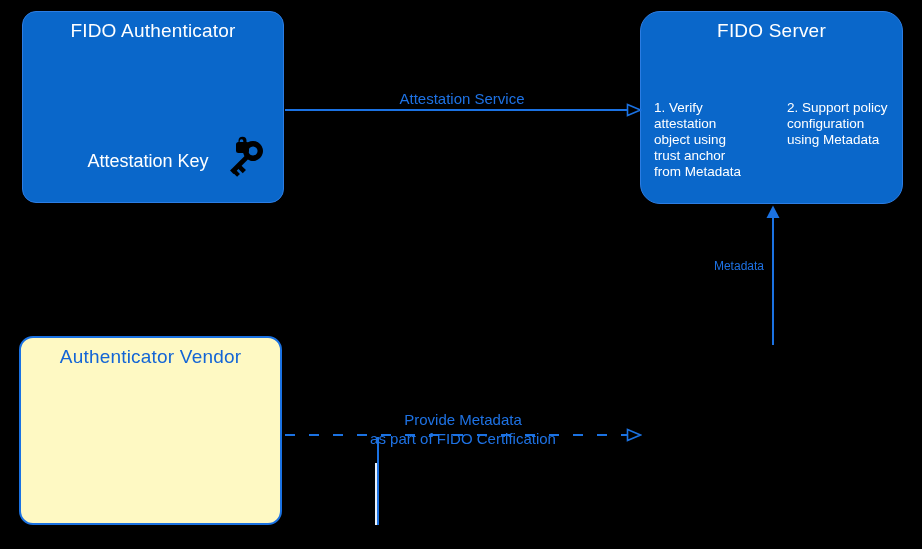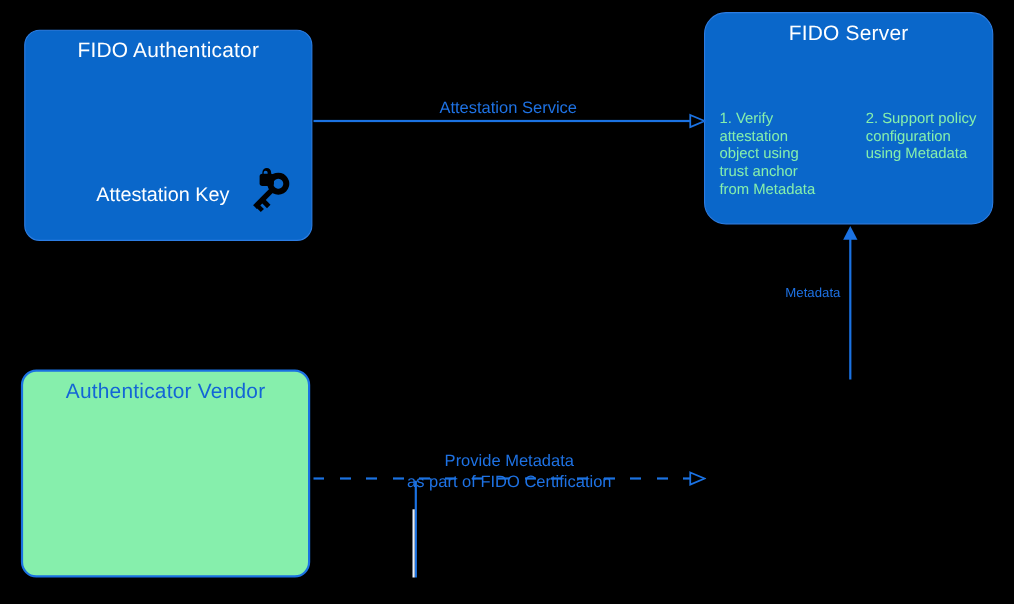--- a/index.html
+++ b/index.html
@@ -2,51 +2,51 @@
 <html><head>
 <meta charset="utf-8">
 <style>
   html,body{margin:0;padding:0;background:#000;}
   #canvas{
     position:relative;width:922px;height:549px;background:#000;overflow:hidden;
     font-family:"Liberation Sans",sans-serif;
   }
   .box{position:absolute;border-radius:14px;box-sizing:border-box;}
   .box.blue{background:#0a67ca;border:1.5px solid #2c7de3;}
-  .box.white{background:#86efac;border:2px solid #1b72e2;}
+  .box.white{background:#fef9c3;border:2px solid #1b72e2;}
   .box-title{
     position:absolute;left:0;right:0;top:8px;text-align:center;
     font-size:19px;font-weight:400;letter-spacing:.2px;
   }
   .box-title.on-blue{color:#ffffff;}
   .box-title.on-white{color:#1365d6;}
   .inner-label{position:absolute;color:#ffffff;font-size:18px;}
   .col-text{
-    position:absolute;color:#86efac;font-size:13.5px;line-height:16px;
+    position:absolute;color:#ffffff;font-size:13.5px;line-height:16px;
     white-space:pre-line;text-align:left;
   }
   .hline{position:absolute;height:2px;background:#1b72e2;}
   .hline.dashed{
     background:repeating-linear-gradient(90deg,#1b72e2 0 10px,transparent 10px 24px);
   }
   .vline{position:absolute;width:2px;background:#1b72e2;}
   .vline.white{background:#e8f0fb;width:1.5px;}
   .arrowhead{position:absolute;line-height:0;}
   .flow-label{
     position:absolute;color:#1e72e4;font-size:15px;text-align:center;
     white-space:pre-line;line-height:19px;
   }
   .icon{position:absolute;line-height:0;}
 </style>
 </head>
 <body>
 
 <div id="canvas">
 
-  <div class="box blue" style="left:22px;top:11px;width:262px;height:192px;margin-top:16px;">
+  <div class="box blue" style="left:22px;top:11px;width:262px;height:192px;">
     <div class="box-title on-blue">FIDO Authenticator</div>
     <div class="inner-label" style="left:45px;top:139px;width:160px;text-align:center;">Attestation Key</div>
     <div class="icon" style="left:200px;top:122px;">
       <svg width="52" height="52" viewBox="0 0 52 52">
         <g fill="#000000">
           <g transform="rotate(45 30 17)">
             <path fill-rule="evenodd" d="M30 7 a10 10 0 1 1 -0.02 0 Z M30 12.5 a4.5 4.5 0 1 0 0.02 0 Z"></path>
             <rect x="27.6" y="26" width="4.8" height="21"></rect>
             <rect x="31.5" y="35.5" width="7" height="4.5"></rect>
             <rect x="31.5" y="42.5" width="5.5" height="4"></rect>

